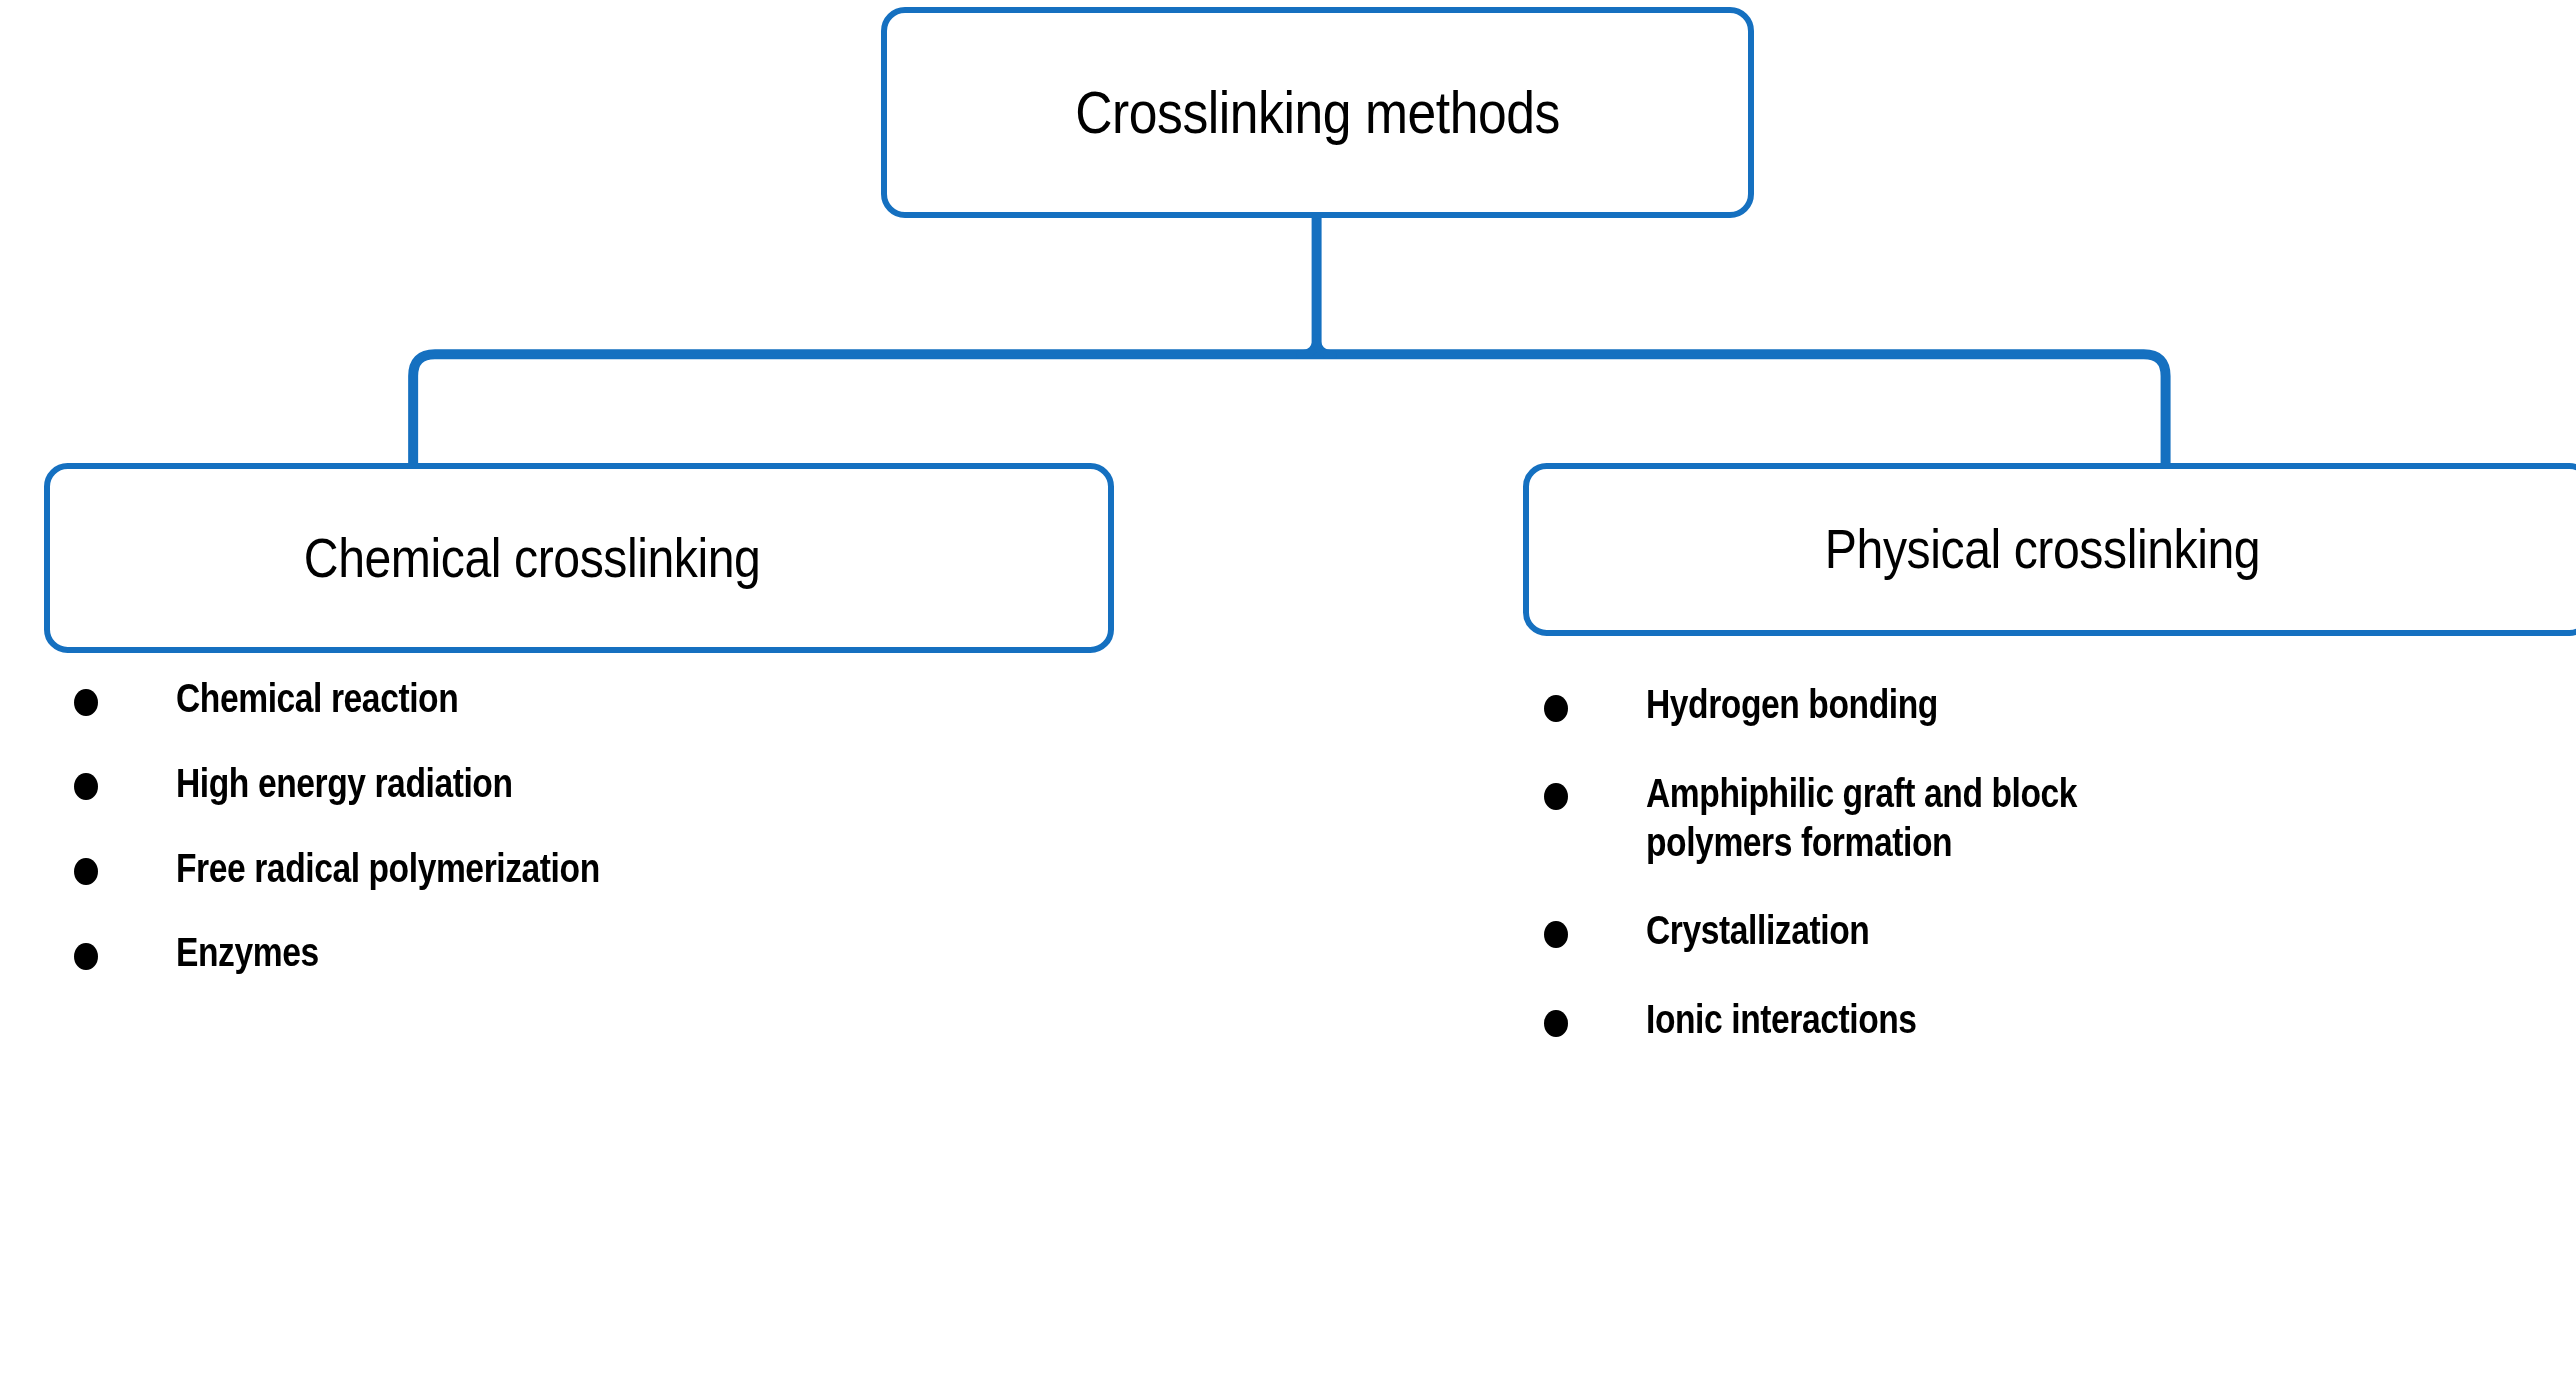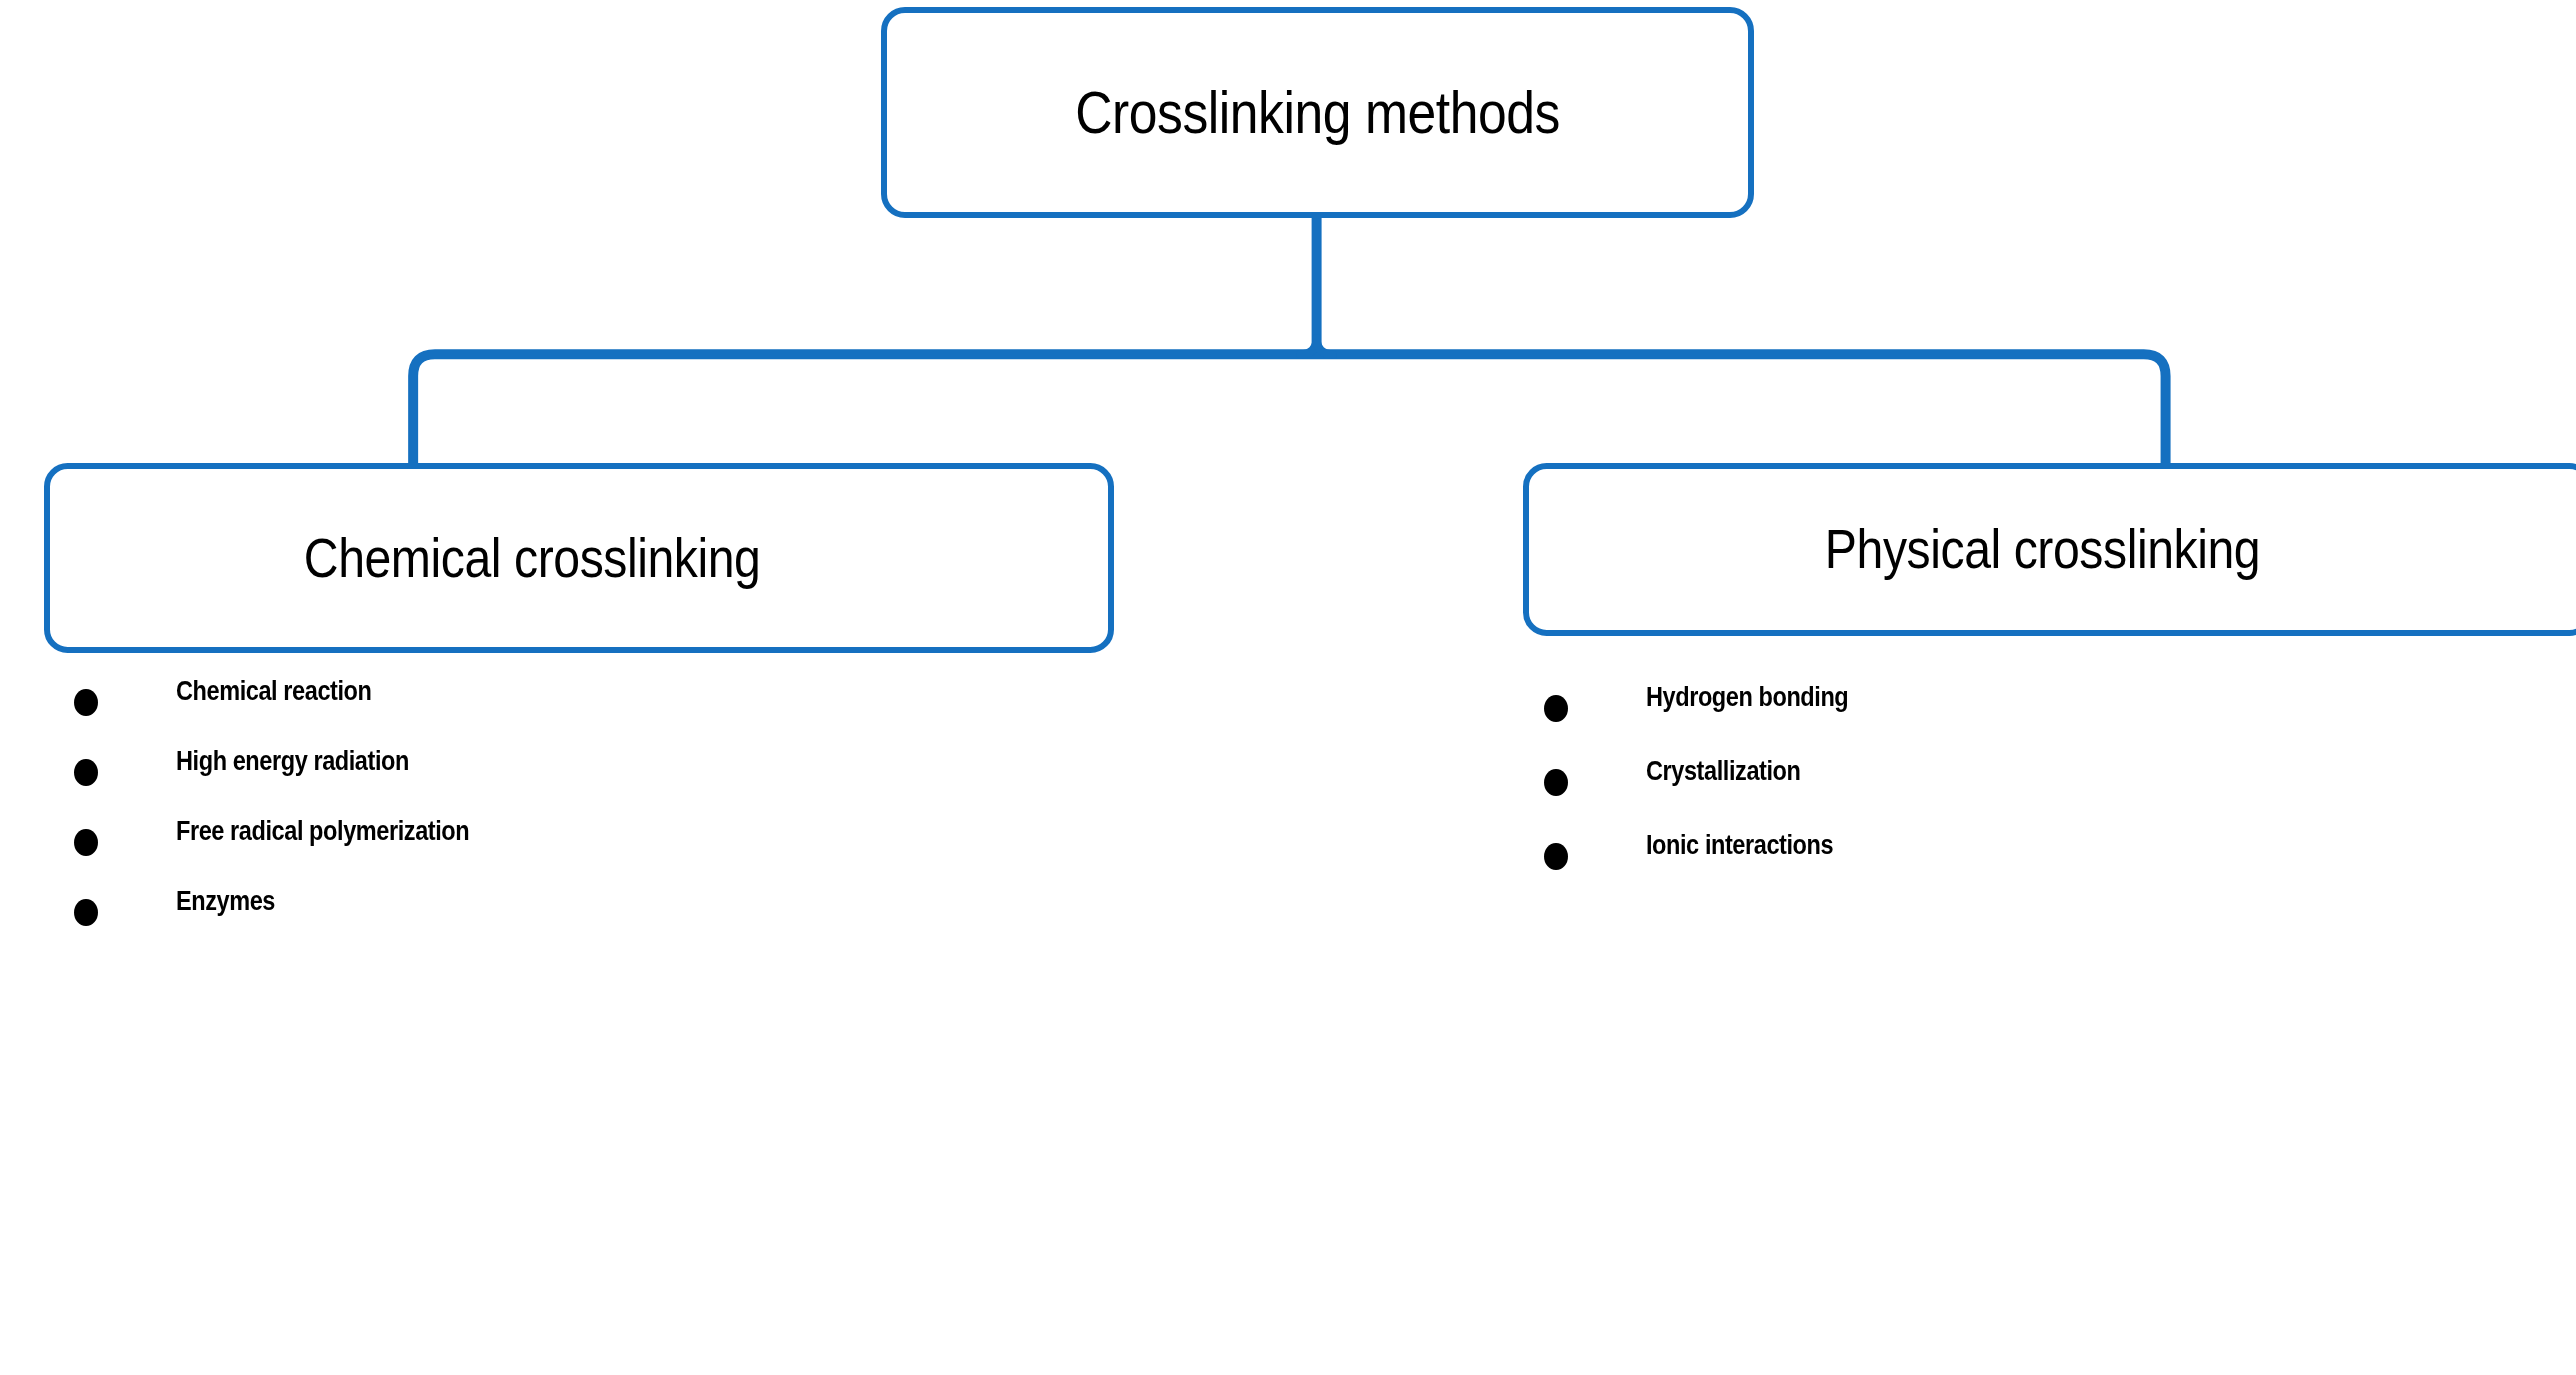--- a/index.html
+++ b/index.html
@@ -107,21 +107,21 @@
   #list-physical {
     left: 1544px;
     top: 668px;
     width: 1017px;
   }
   .bullet-item {
     position: relative;
     display: block;
     padding-left: 102px;
     color: #000000;
-    font-size: 28px;
+    font-size: 40px;
     font-weight: bold;
     line-height: 1.22;
     letter-spacing: -0.5px;
     margin-bottom: 35px;
   }
   .bullet-item .bullet-text {
     display: inline-block;
     transform: scaleX(0.84);
     transform-origin: left center;
     white-space: pre-line;
@@ -195,20 +195,25 @@
     </li>
   </ul>
 
   <ul class="bullet-list" id="list-physical">
     <li class="bullet-item">
       <span class="bullet-dot"></span>
       <span class="bullet-text">Hydrogen bonding</span>
     </li>
     <li class="bullet-item">
       <span class="bullet-dot"></span>
+      <span class="bullet-text">Amphiphilic graft and block
+polymers formation</span>
+    </li>
+    <li class="bullet-item">
+      <span class="bullet-dot"></span>
       <span class="bullet-text">Crystallization</span>
     </li>
     <li class="bullet-item">
       <span class="bullet-dot"></span>
       <span class="bullet-text">Ionic interactions</span>
     </li>
   </ul>
 
 </div>
 

